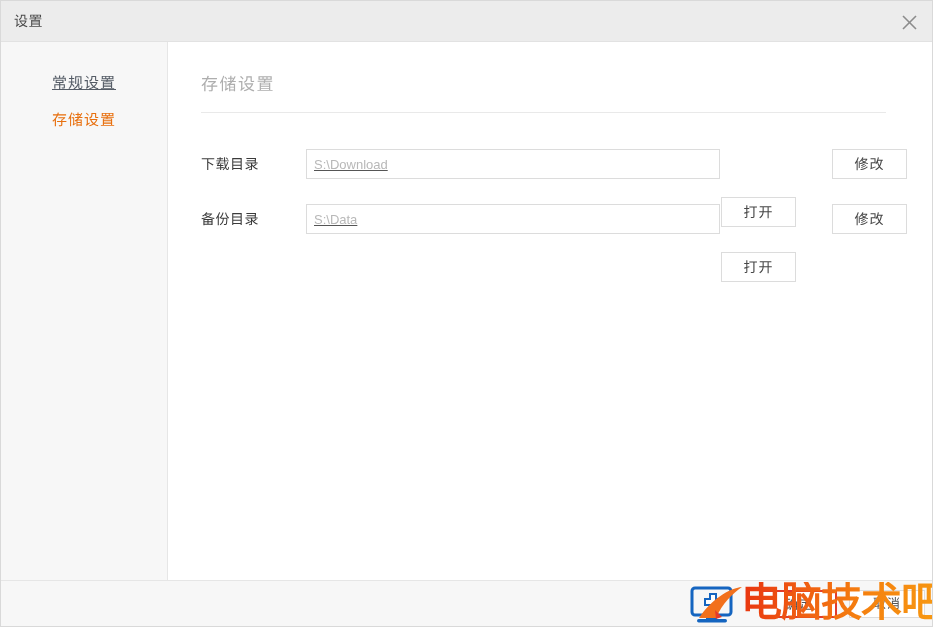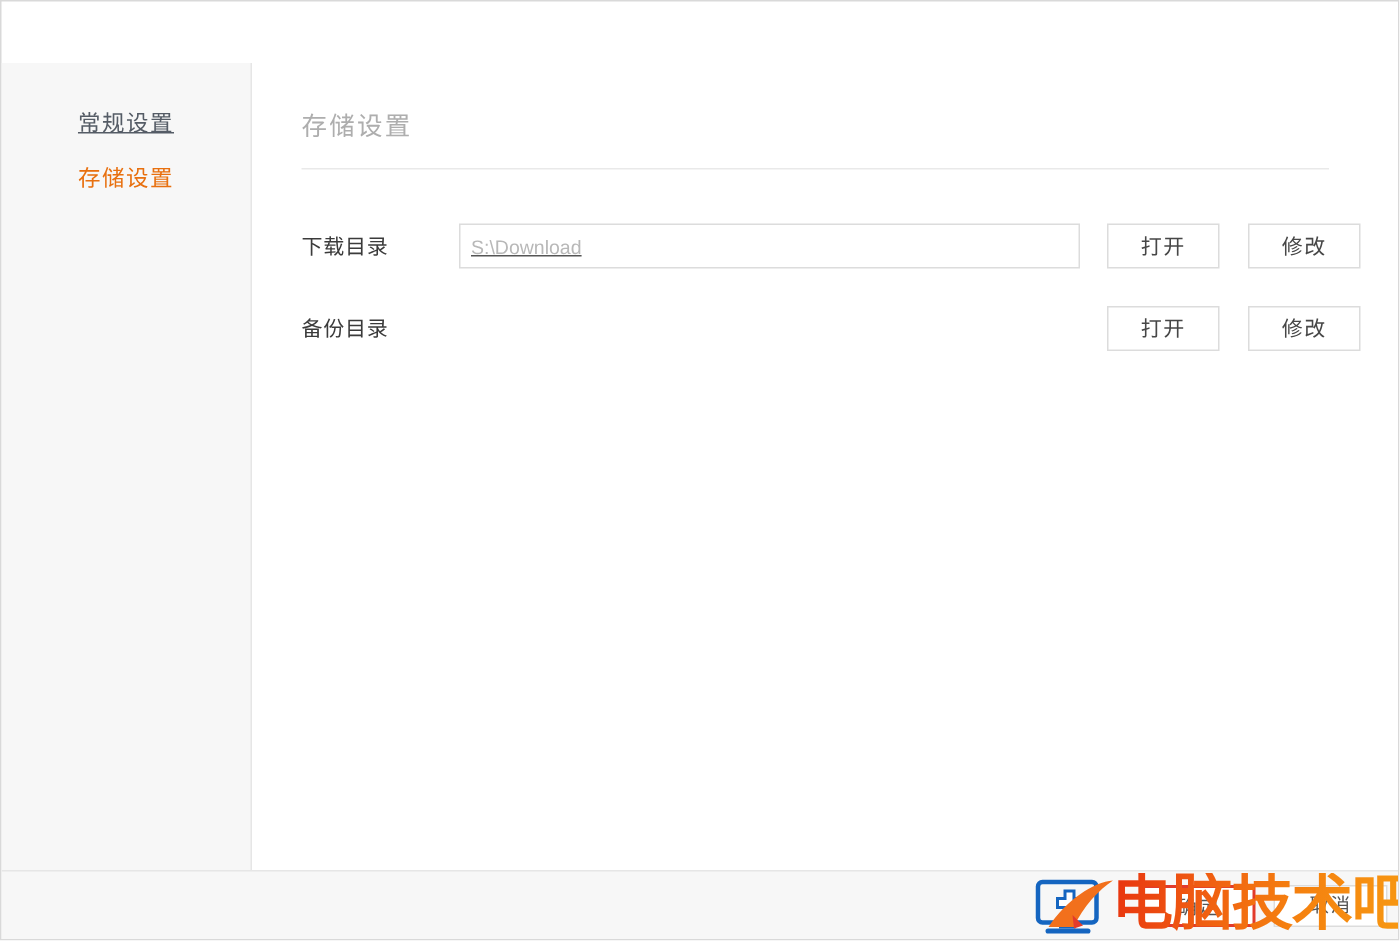--- a/index.html
+++ b/index.html
@@ -163,21 +163,21 @@
     background: #ffffff;
     font-family: "Liberation Sans", "DejaVu Sans", sans-serif;
     font-size: 14px;
     color: #474747;
     letter-spacing: 1px;
     cursor: pointer;
     padding: 0;
     line-height: 28px;
     border-radius: 0;
   }
-  .btn.open   { left: 537px; }
+  .btn.open   { left: 520px; margin-top: 48px; }
   .btn.modify { left: 607px; margin-left: 24px; }
 
   
   .footer {
     position: absolute;
     left: 0;
     top: 579px;
     width: 931px;
     height: 46px;
     background: #f7f7f7;
@@ -240,20 +240,29 @@
     background-clip: text;
     color: transparent;
     -webkit-text-fill-color: transparent;
   }
 </style>
 </head>
 <body>
 
 <div class="window">
 
+  <div class="titlebar">
+    <div class="titlebar-title">设置</div>
+    <div class="titlebar-close">
+      <svg width="17" height="17" viewBox="0 0 17 17">
+        <line x1="2" y1="2" x2="15" y2="15" stroke="#8c8c8c" stroke-width="1.6"></line>
+        <line x1="15" y1="2" x2="2" y2="15" stroke="#8c8c8c" stroke-width="1.6"></line>
+      </svg>
+    </div>
+  </div>
 
   <div class="sidebar">
     <div class="nav-item general">
       <span>常规设置</span>
     </div>
     <div class="nav-item storage">
       <span>存储设置</span>
     </div>
   </div>
 
@@ -263,20 +272,21 @@
 
     <div class="form-row row1">
       <div class="form-label">下载目录</div>
       <input class="form-input" type="text" placeholder="S:\Download" value="" style="">
       <button class="btn open">打开</button>
       <button class="btn modify">修改</button>
     </div>
 
     <div class="form-row row2">
       <div class="form-label">备份目录</div>
+      <input class="form-input" type="text" placeholder="S:\Data" value="" style="">
       <button class="btn open">打开</button>
       <button class="btn modify">修改</button>
     </div>
   </div>
 
   <div class="footer">
     <button class="footer-btn confirm">确定</button>
     <button class="footer-btn cancel">取消</button>
   </div>
 

